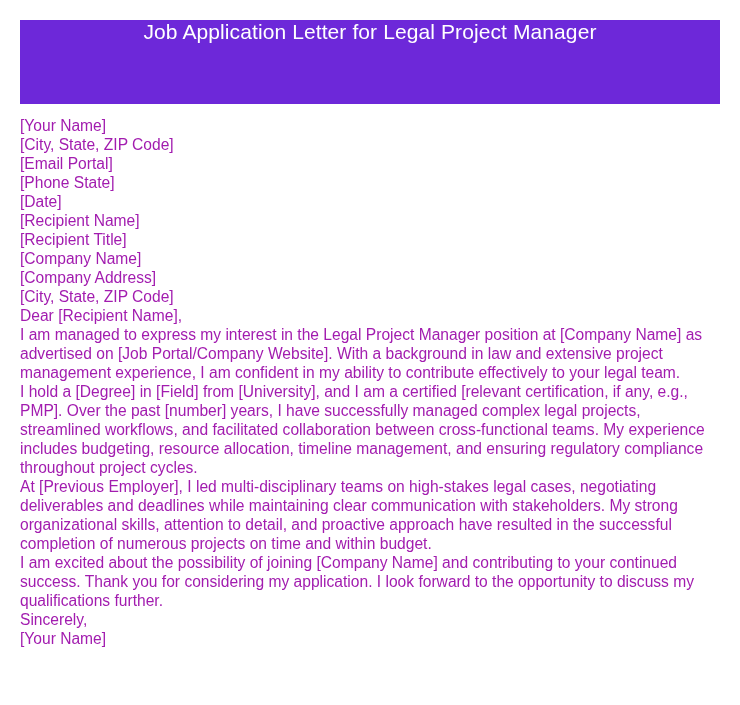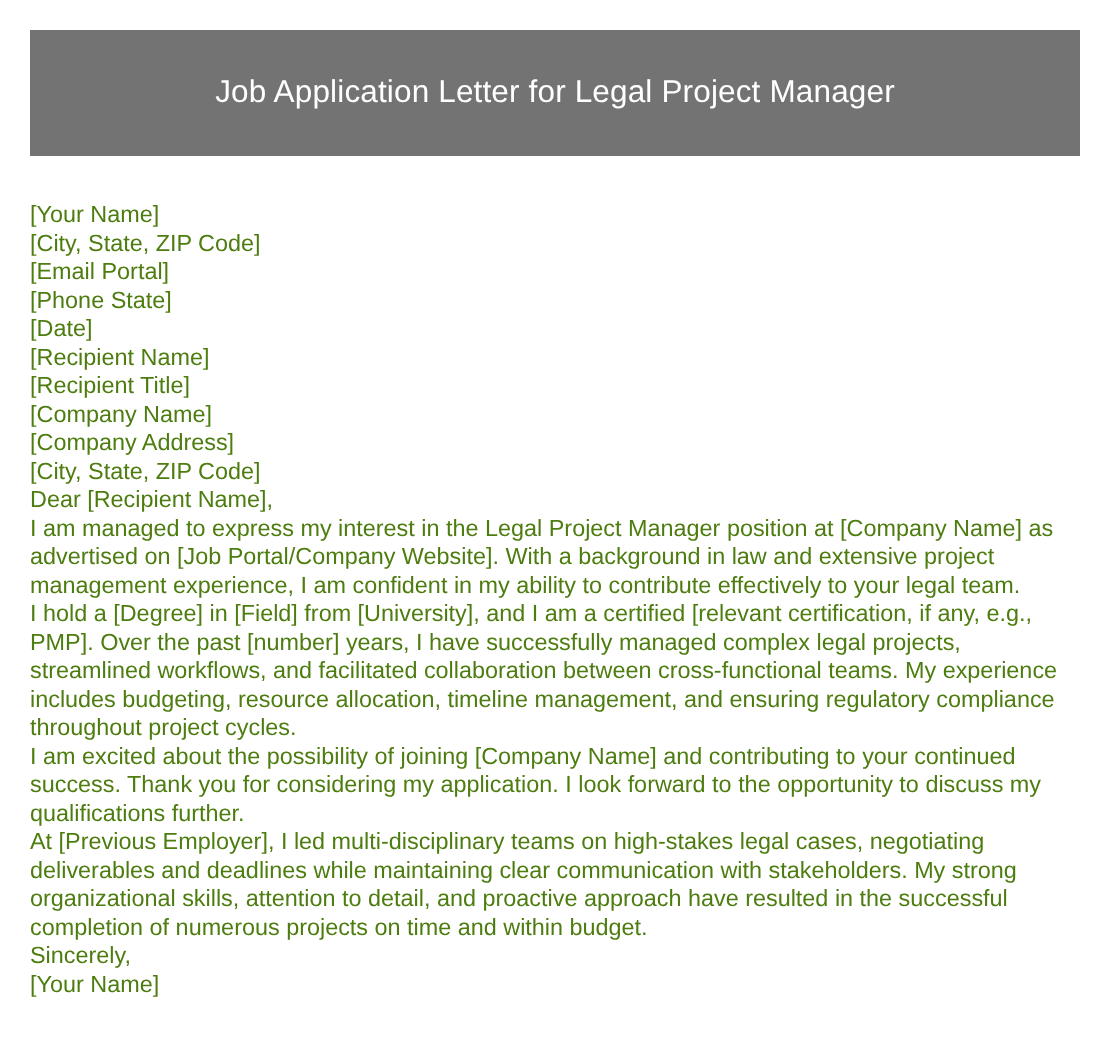--- a/index.html
+++ b/index.html
@@ -3,31 +3,31 @@
   <meta charset="utf-8">
   <style>
     html, body { margin: 0; padding: 0; background: #ffffff; }
     body {
       width: 740px; height: 705px; overflow: hidden;
       font-family: "Liberation Sans", sans-serif;
     }
     .header {
       position: absolute; left: 20px; top: 20px;
       width: 700px; height: 84px;
-      background: #737373;
-      display: flex; align-items: center; justify-content: center;
+      background: #6d28d9;
+      display: flex; justify-content: center;
     }
     .header h1 {
       margin: 0; color: #ffffff; font-weight: normal;
       font-size: 21px; letter-spacing: 0.1px;
       font-family: "Liberation Sans", sans-serif;
     }
     .letter {
-      position: absolute; left: 20px; top: 134px; width: 705px;
-      color: #4d7c0f; font-size: 15.6px; line-height: 19px;
+      position: absolute; left: 20px; top: 116px; width: 705px;
+      color: #a21caf; font-size: 15.6px; line-height: 19px;
     }
     .letter p { margin: 0; }
   </style>
 </head>
 <body>
 
 <div class="header">
   <h1>Job Application Letter for Legal Project Manager</h1>
 </div>
 
@@ -38,17 +38,17 @@
   <p>[Phone State]</p>
   <p>[Date]</p>
   <p>[Recipient Name]</p>
   <p>[Recipient Title]</p>
   <p>[Company Name]</p>
   <p>[Company Address]</p>
   <p>[City, State, ZIP Code]</p>
   <p>Dear [Recipient Name],</p>
   <p>I am managed to express my interest in the Legal Project Manager position at [Company Name] as advertised on [Job Portal/Company Website]. With a background in law and extensive project management experience, I am confident in my ability to contribute effectively to your legal team.</p>
   <p>I hold a [Degree] in [Field] from [University], and I am a certified [relevant certification, if any, e.g., PMP]. Over the past [number] years, I have successfully managed complex legal projects, streamlined workflows, and facilitated collaboration between cross-functional teams. My experience includes budgeting, resource allocation, timeline management, and ensuring regulatory compliance throughout project cycles.</p>
+  <p>At [Previous Employer], I led multi-disciplinary teams on high-stakes legal cases, negotiating deliverables and deadlines while maintaining clear communication with stakeholders. My strong organizational skills, attention to detail, and proactive approach have resulted in the successful completion of numerous projects on time and within budget.</p>
   <p>I am excited about the possibility of joining [Company Name] and contributing to your continued success. Thank you for considering my application. I look forward to the opportunity to discuss my qualifications further.</p>
-  <p>At [Previous Employer], I led multi-disciplinary teams on high-stakes legal cases, negotiating deliverables and deadlines while maintaining clear communication with stakeholders. My strong organizational skills, attention to detail, and proactive approach have resulted in the successful completion of numerous projects on time and within budget.</p>
   <p>Sincerely,</p>
   <p>[Your Name]</p>
 </div>
 
 </body></html>

